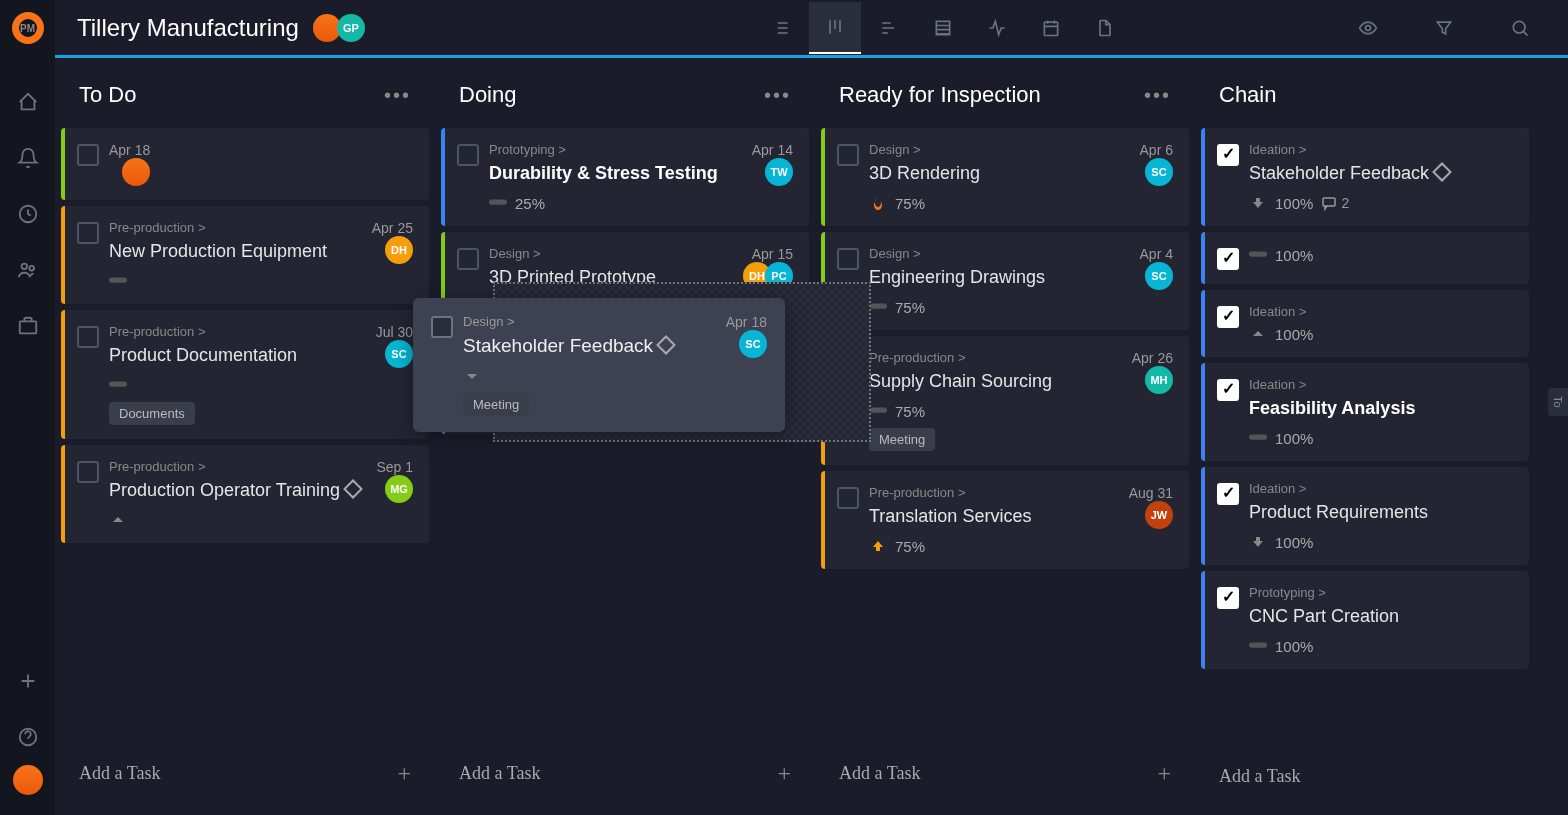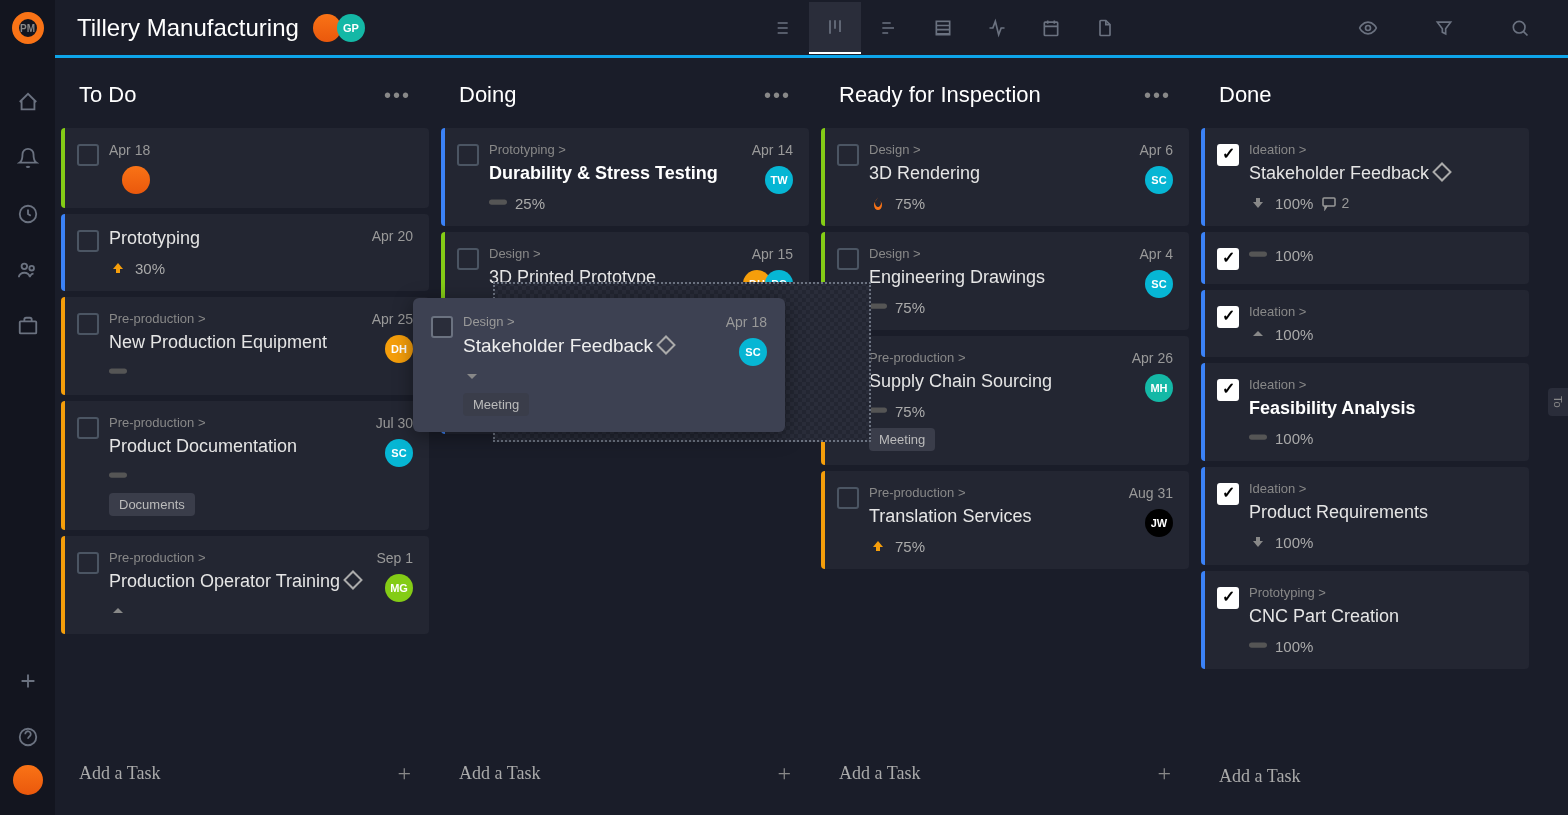--- a/index.html
+++ b/index.html
@@ -36,21 +36,21 @@
 .checkbox { width:22px; height:22px; border:2px solid #4b5563; border-radius:3px; flex-shrink:0; margin-top:2px; cursor:pointer; }
 .checkbox.checked { background:#fff; border-color:#fff; position:relative; }
 .checkbox.checked::after { content:"✓"; color:#000; position:absolute; top:-2px; left:3px; font-weight:bold; font-size:16px; }
 .card-body { flex:1; }
 .card-parent { font-size:13px; color:#888; margin-bottom:6px; }
 .card-title { font-size:18px; color:#e5e5e5; margin-bottom:10px; }
 .card-title.bold { font-weight:600; color:#fff; }
 .card-meta { display:flex; align-items:center; gap:8px; }
 .priority-icon { width:18px; height:18px; display:inline-flex; align-items:center; justify-content:center; }
 .pct { font-size:15px; color:#aaa; }
-.card-right { display:flex; flex-direction:column; align-items:flex-end; gap:8px; }
+.card-right { display:flex; flex-direction:column; align-items:flex-end; }
 .date { font-size:14px; color:#999; white-space:nowrap; }
 .av { width:28px; height:28px; border-radius:50%; display:flex; align-items:center; justify-content:center; font-size:11px; font-weight:600; color:#fff; }
 .av-group { display:flex; }
 .av-group .av { margin-left:-6px; }
 .tag { background:#3a3d4a; color:#bbb; font-size:13px; padding:4px 10px; border-radius:4px; display:inline-block; margin-top:8px; }
 .add-task { padding:18px 24px; font-size:18px; color:#aaa; display:flex; align-items:center; justify-content:space-between; cursor:pointer;font-family:Liberation Serif, serif; }
 .add-task .plus { font-size:24px; color:#888; }
 .floating-card { position:absolute; left:358px; top:240px; width:372px; background:#3d4152; border-radius:6px; padding:16px 18px; z-index:10; box-shadow:0 4px 20px rgba(0,0,0,0.4); }
 .floating-card .card-parent { color:#999; }
 .floating-card .card-title { font-size:19px; color:#eee; }
@@ -186,43 +186,20 @@
         <div class="cards" id="cards-todo">
             <div class="card green">
     <div class="card-top">
       <div class="checkbox "></div>
       <div class="card-right">
         <div class="date">Apr 18</div>
         <div class="av" style="background:linear-gradient(#f97316,#ea580c)"></div>
       </div>
     </div>
   </div>
-            <div class="card blue">
-    <div class="card-top">
-      <div class="checkbox "></div>
-      <div class="card-body">
-
-        <div class="card-title ">Prototyping</div>
-        <div class="card-meta">
-                    <span class="priority-icon">
-                      <svg width="16" height="16" viewBox="0 0 16 16">
-                        <path d="M8 3l5 6H3z" fill="#f59e0b"></path>
-                        <rect x="6" y="8" width="4" height="5" fill="#f59e0b"></rect>
-                      </svg>
-                    </span>
-                    <span class="pct">30%</span> 
-                  </div>
-
-      </div>
-      <div class="card-right">
-        <div class="date">Apr 20</div>
-
-      </div>
-    </div>
-  </div>
             <div class="card orange">
     <div class="card-top">
       <div class="checkbox "></div>
       <div class="card-body">
         <div class="card-parent">Pre-production &gt;</div>
         <div class="card-title ">New Production Equipment</div>
         <div class="card-meta">
                     <span class="priority-icon">
                       <svg width="20" height="8" viewBox="0 0 20 8">
                         <rect width="20" height="6" rx="3" fill="#555"></rect>
@@ -452,34 +429,34 @@
                         <path d="M8 3l5 6H3z" fill="#f59e0b"></path>
                         <rect x="6" y="8" width="4" height="5" fill="#f59e0b"></rect>
                       </svg>
                     </span>
                     <span class="pct">75%</span> 
                   </div>
 
       </div>
       <div class="card-right">
         <div class="date">Aug 31</div>
-        <div class="av" style="background:#000000">JW</div>
+        <div class="av" style="background:#c2410c">JW</div>
       </div>
     </div>
   </div>
           </div>
         <div class="add-task">
             <span>Add a Task</span>
             <span class="plus">+</span>
           </div>
       </div>
 
       <div class="column done">
         <div class="col-header">
-          <div class="col-title">Done</div>
+          <div class="col-title">Chain</div>
         </div>
         <div class="cards" id="cards-done">
             <div class="card blue">
     <div class="card-top">
       <div class="checkbox checked"></div>
       <div class="card-body">
         <div class="card-parent">Ideation &gt;</div>
         <div class="card-title ">Stakeholder Feedback<span class="diamond"></span></div>
         <div class="card-meta">
                     <span class="priority-icon">

